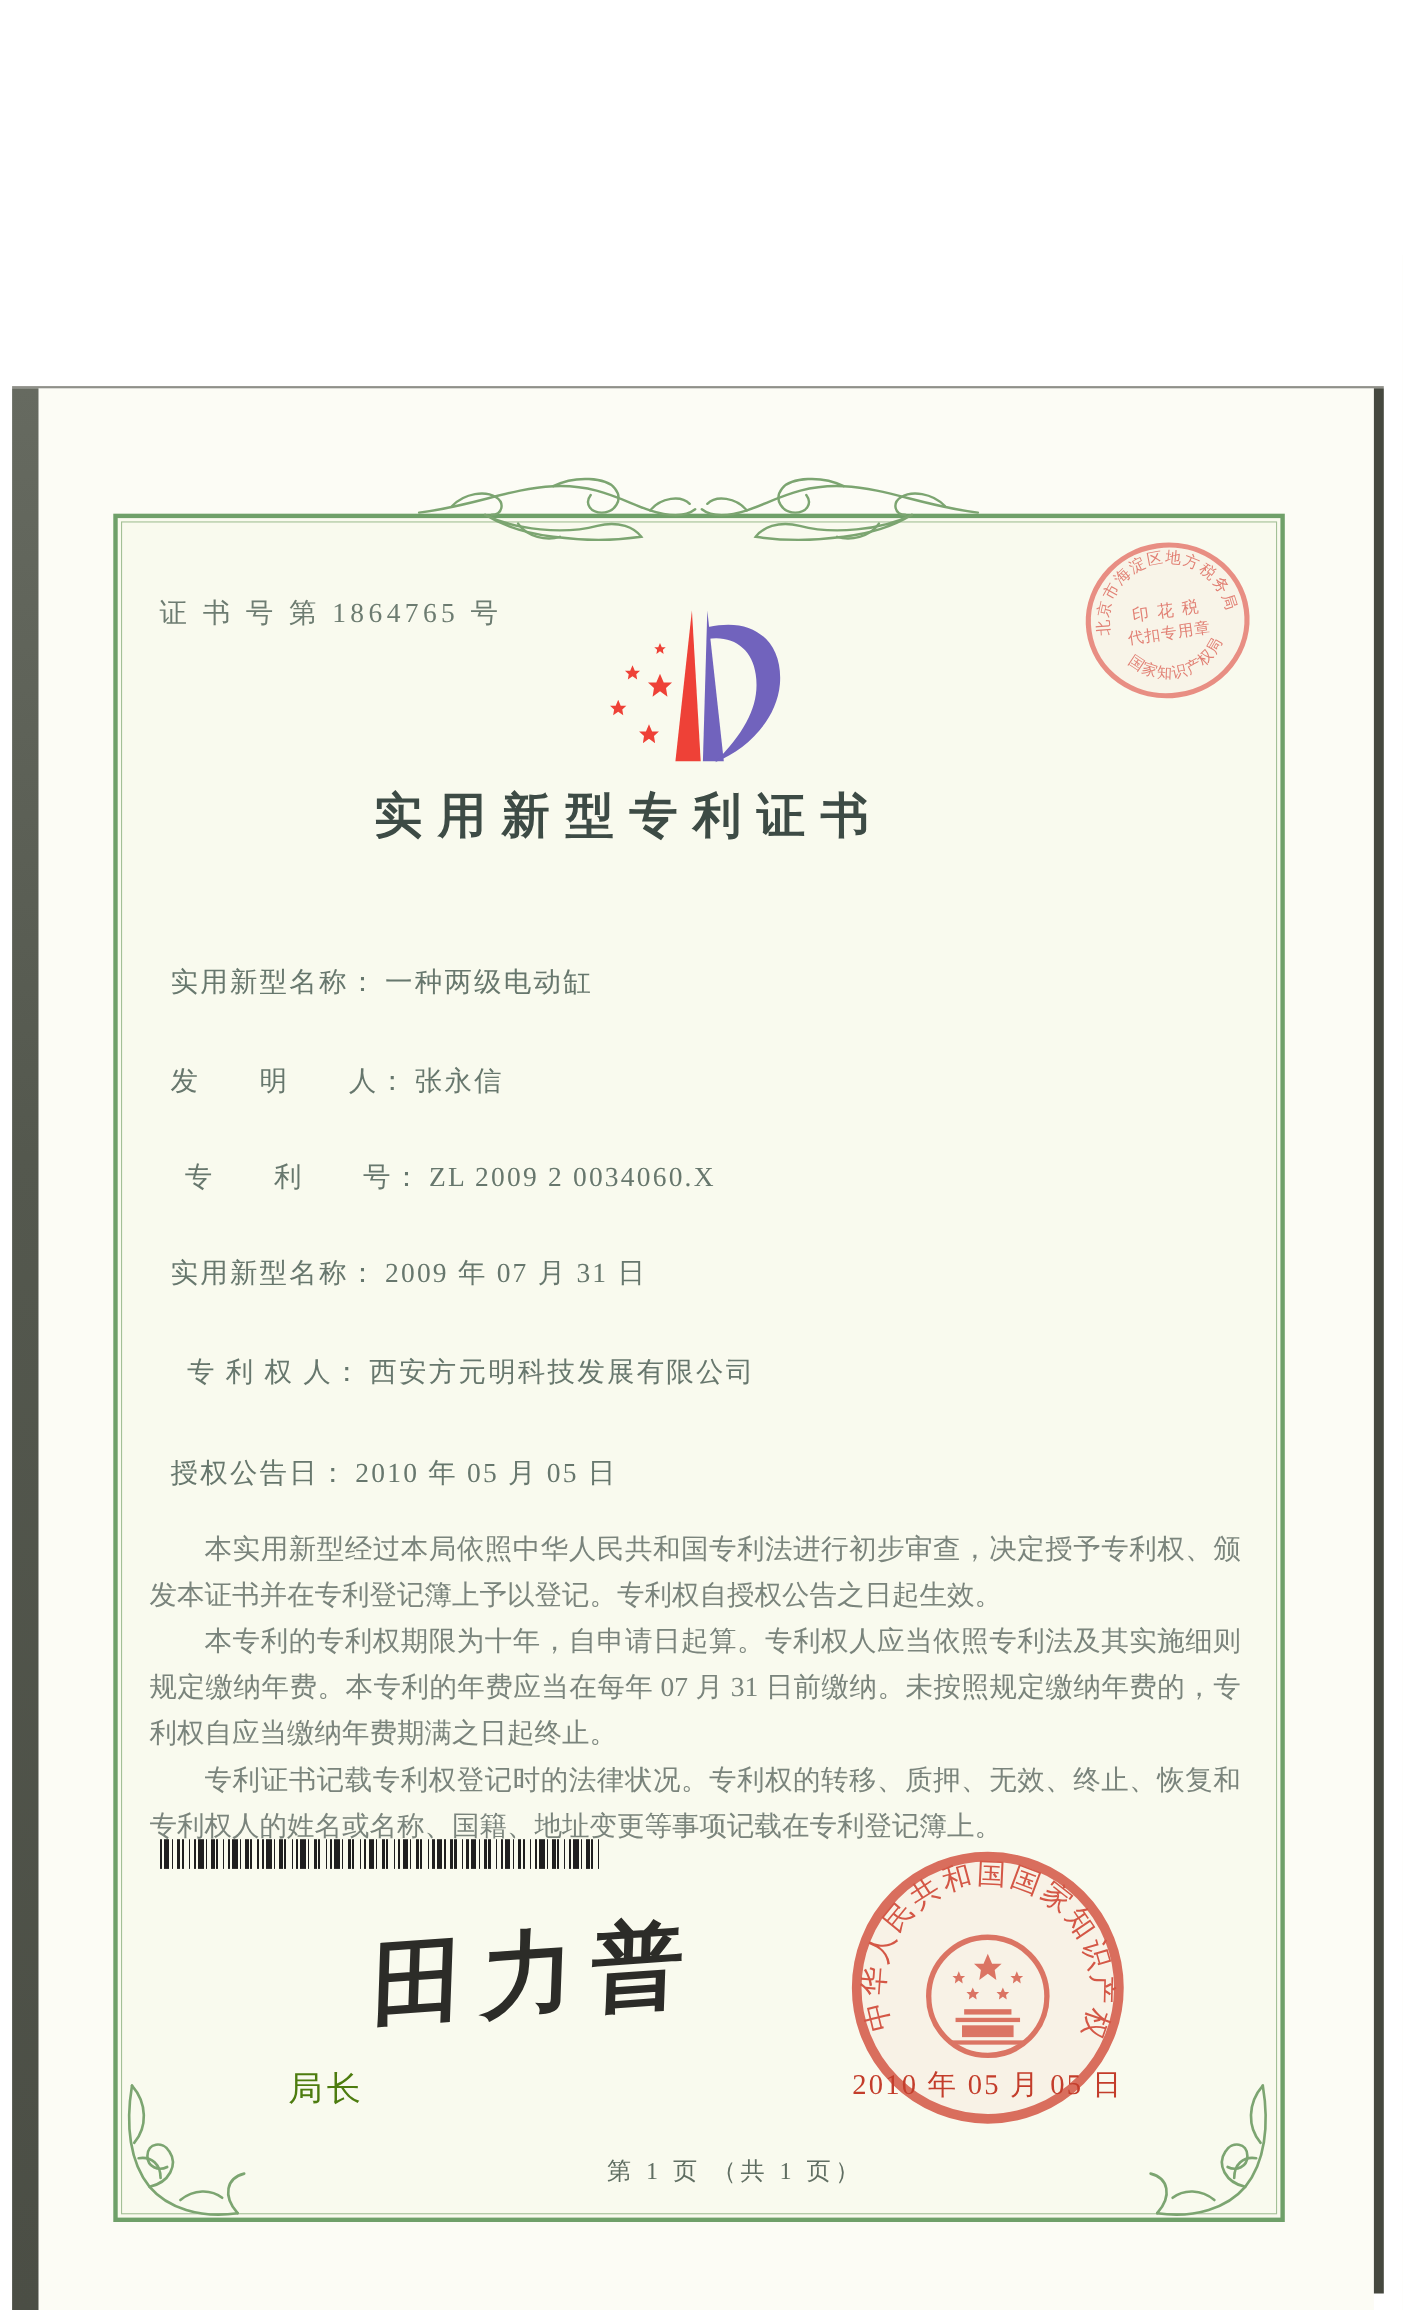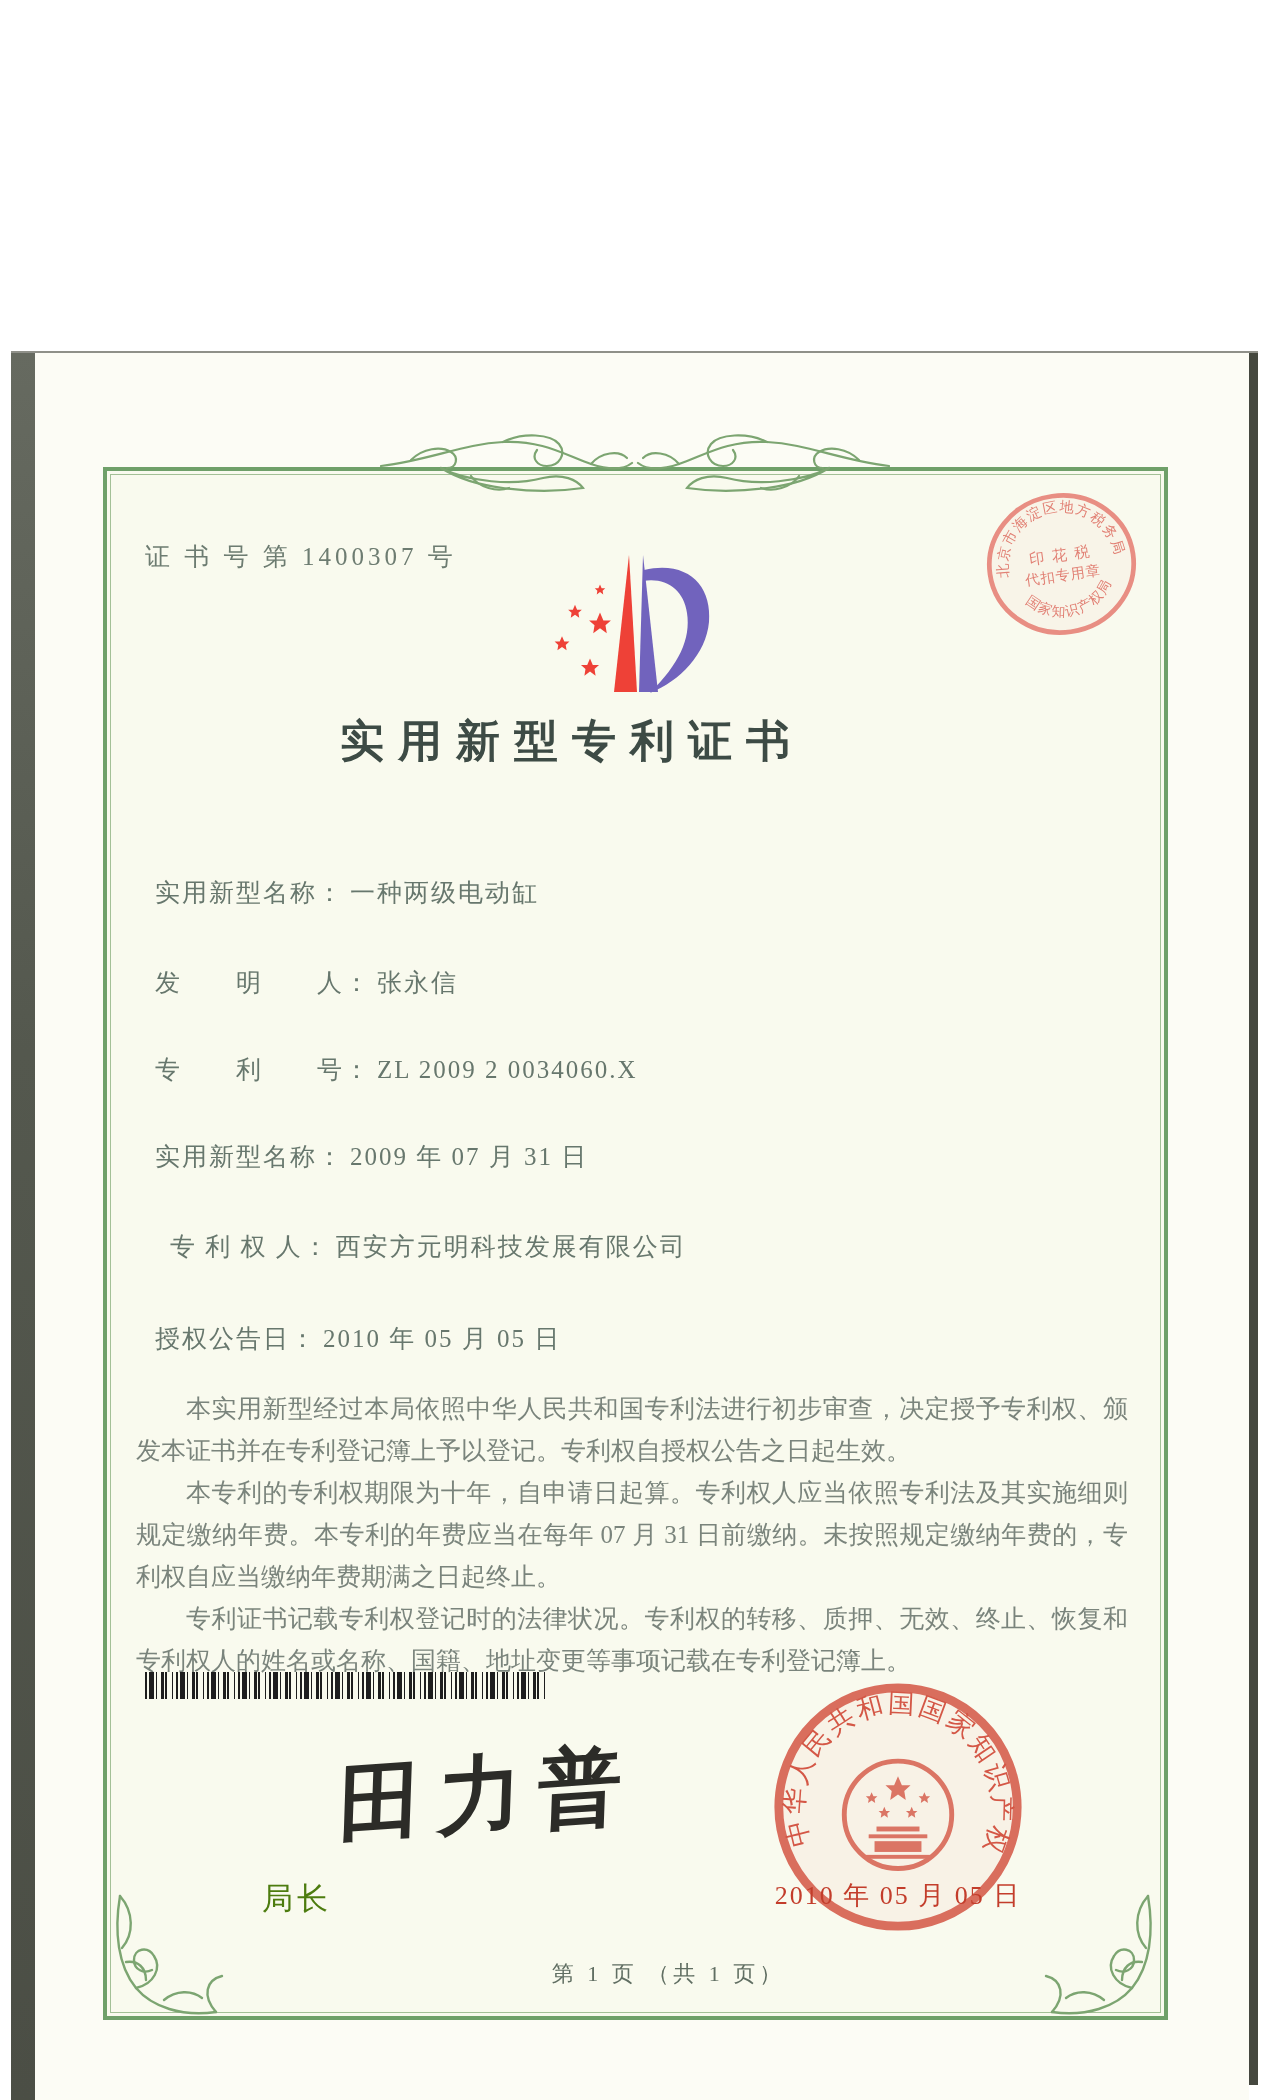--- a/index.html
+++ b/index.html
@@ -36,21 +36,21 @@
   .ornament-br{position:absolute;left:1034px;top:1890px;width:128px;height:134px;z-index:3;transform:scaleX(-1);}
   
   .cert-no{position:absolute;left:145px;top:540px;font-size:25px;letter-spacing:4px;
     color:#6d7c71;z-index:4;}
   .logo{position:absolute;left:540px;top:540px;width:200px;height:158px;z-index:4;}
   .title{position:absolute;left:340px;top:712px;font-size:44px;font-weight:700;
     letter-spacing:14px;color:var(--text-title);z-index:4;white-space:nowrap;}
   .field{position:absolute;left:155px;font-size:25px;color:var(--text-field);
     letter-spacing:2px;z-index:4;white-space:nowrap;}
   .field .value{margin-left:6px;}
-  .f0{top:876px;} .f1{top:966px;} .f2{top:1053px;}
+  .f0{top:876px;} .f1{top:966px;} .f2{top:1053px;margin-left:13px;}
   .f3{top:1140px;} .f4{top:1230px;margin-left:15px;} .f5{top:1322px;}
   .paragraphs{position:absolute;left:136px;top:1376px;width:992px;font-size:25px;
     line-height:42px;color:var(--text-para);text-align:justify;z-index:4;margin-top:12px;}
   .paragraphs p{margin:0;text-indent:2em;}
   .barcode{position:absolute;left:145px;top:1672px;width:400px;height:27px;z-index:4;
     background-image:
       repeating-linear-gradient(90deg,
         #1e1e1e 0px,#1e1e1e 2px,transparent 2px,transparent 4px,
         #1e1e1e 4px,#1e1e1e 9px,transparent 9px,transparent 11px,
         #1e1e1e 11px,#1e1e1e 12px,transparent 12px,transparent 16px,
@@ -112,21 +112,21 @@
     <g stroke="#7ca571" fill="none" stroke-width="2.4" stroke-linecap="round">
       <path d="M14,6 C8,42 12,76 30,98 C46,117 76,127 110,122"></path>
       <path d="M30,98 C48,94 56,78 48,66 C42,56 28,58 28,70 C28,80 38,84 46,80"></path>
       <path d="M110,122 C96,106 100,90 116,86"></path>
       <path d="M14,6 C28,22 28,44 16,58"></path>
       <path d="M20,72 C32,70 40,78 40,90"></path>
       <path d="M58,110 C70,100 86,100 96,108"></path>
     </g>
   </svg>
 
-  <div class="cert-no">证 书 号 第 1400307 号</div>
+  <div class="cert-no">证 书 号 第 1864765 号</div>
 
   <svg class="logo" viewBox="0 0 200 158">
     <defs>
       <path id="st" d="M0,-10 L2.94,-3.09 L9.51,-3.09 L4.76,1.18 L5.88,8.09 L0,3.8 L-5.88,8.09 L-4.76,1.18 L-9.51,-3.09 L-2.94,-3.09 Z"></path>
     </defs>
     <g fill="#ee4137">
       <use href="#st" transform="translate(60,50) scale(0.55)"></use>
       <use href="#st" transform="translate(35,72) scale(0.72)"></use>
       <use href="#st" transform="translate(60,84) scale(1.15)"></use>
       <use href="#st" transform="translate(22,104) scale(0.78)"></use>

